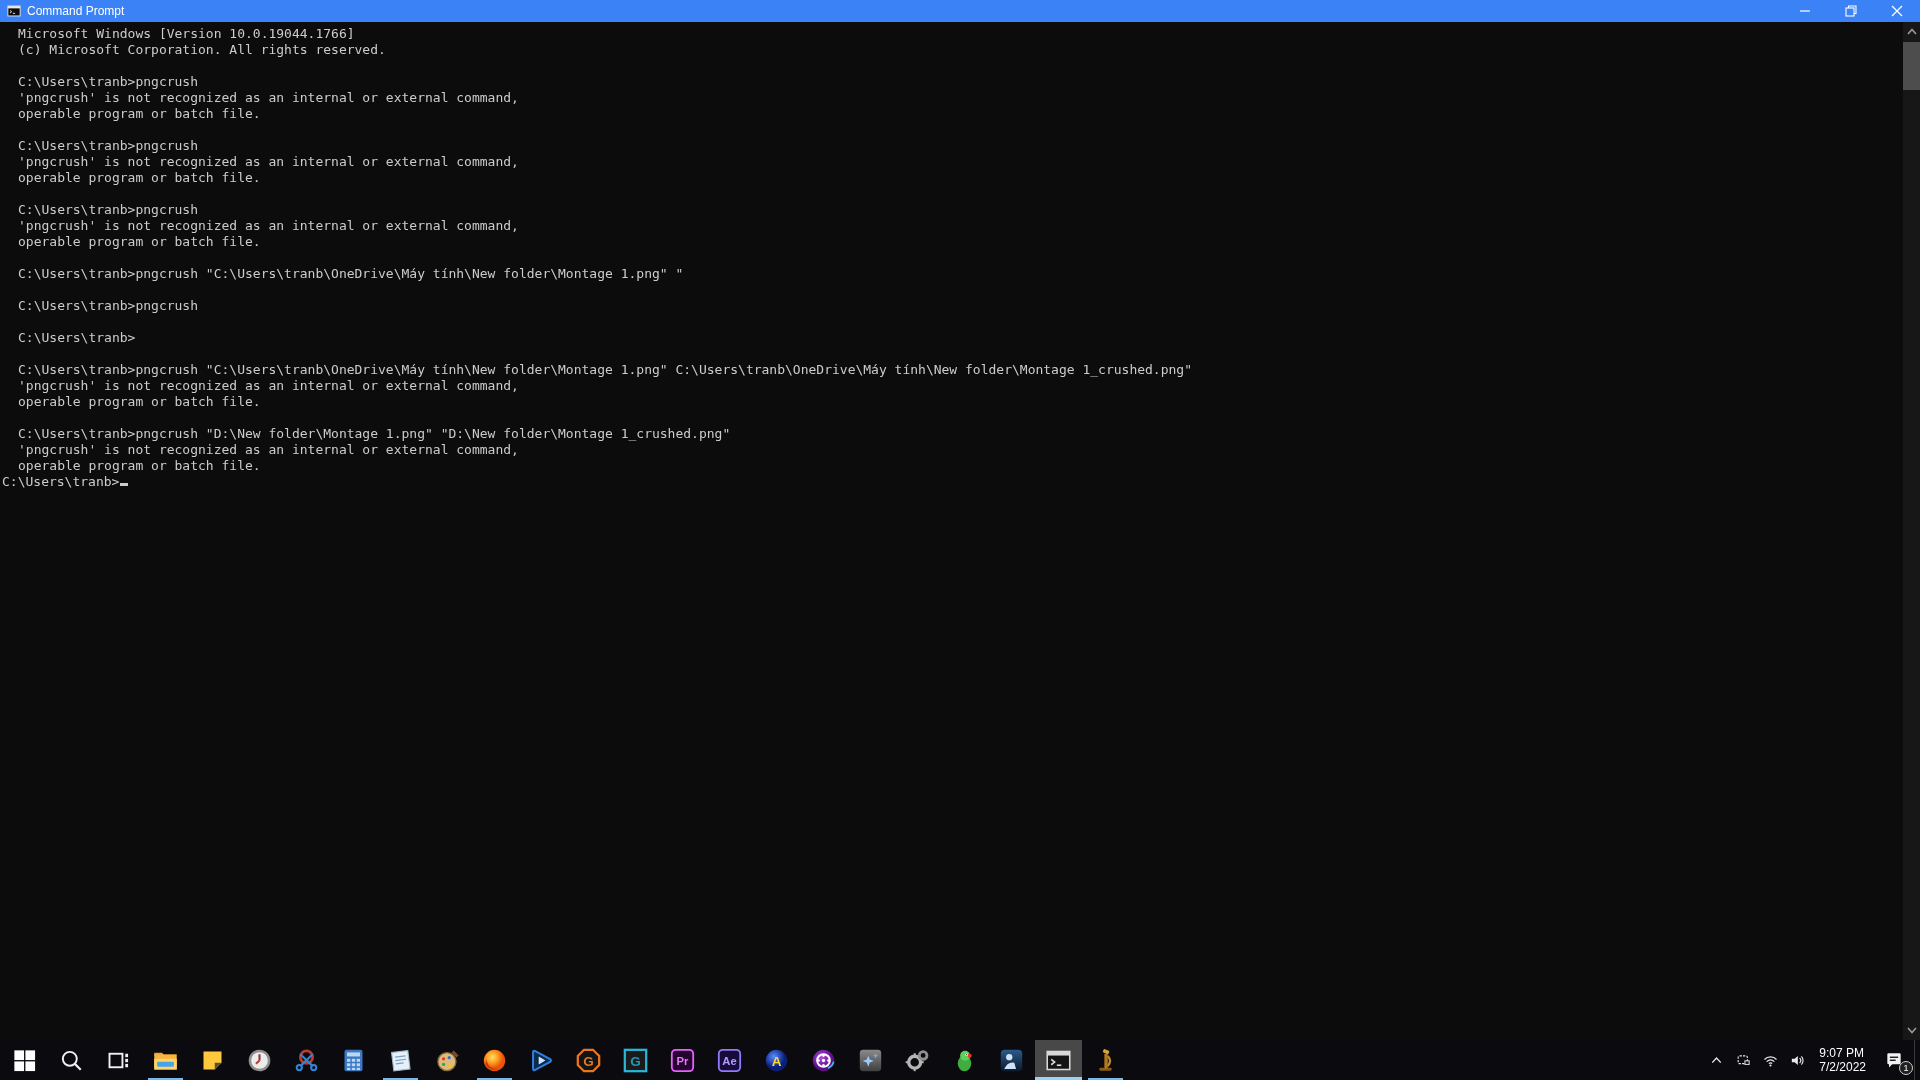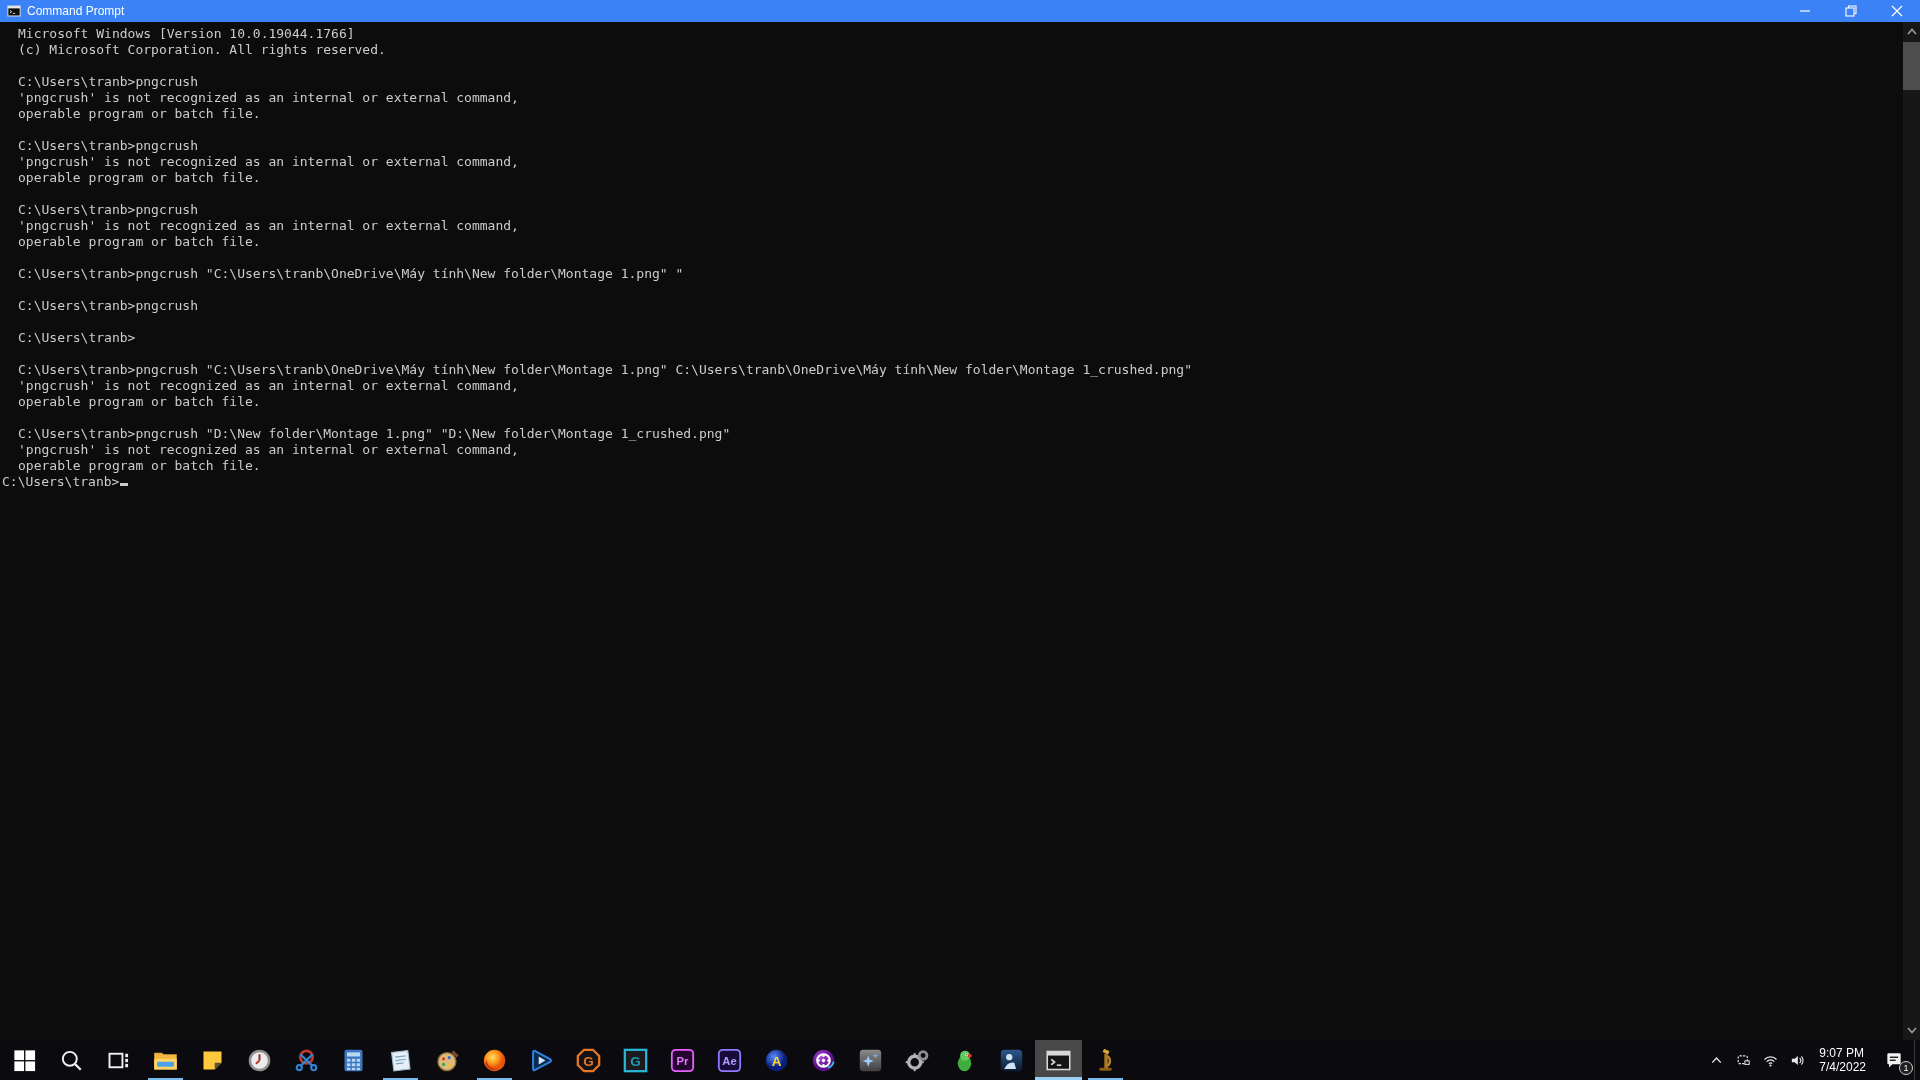--- a/index.html
+++ b/index.html
@@ -383,21 +383,21 @@
     </div>
     <div class="tray-btn">
       <svg viewBox="0 0 24 24">
         <polygon points="4,9.5 8,9.5 12.5,5.5 12.5,18.5 8,14.5 4,14.5" fill="#e8e8e8"></polygon>
         <path d="M15 8.5 C17 10.5 17 13.5 15 15.5" fill="none" stroke="#e8e8e8" stroke-width="1.6"></path>
         <path d="M17.5 6.3 C20.6 9.4 20.6 14.6 17.5 17.7" fill="none" stroke="#e8e8e8" stroke-width="1.6"></path>
       </svg>
     </div>
     <div class="clock">
       <div>9:07 PM</div>
-      <div>7/4/2022</div>
+      <div>7/2/2022</div>
     </div>
     <div class="tray-btn" style="width:40px;">
       <svg viewBox="0 0 24 24" style="width:20px;height:20px;">
         <rect x="4" y="4" width="16" height="13" rx="1.5" fill="#f2f2f2"></rect>
         <polygon points="6,16 6,21 11,16" fill="#f2f2f2"></polygon>
         <line x1="7" y1="8.7" x2="17" y2="8.7" stroke="#0b0b0f" stroke-width="1.6"></line>
         <line x1="7" y1="12.3" x2="14" y2="12.3" stroke="#0b0b0f" stroke-width="1.6"></line>
       </svg>
       <div class="badge">1</div>
     </div>

